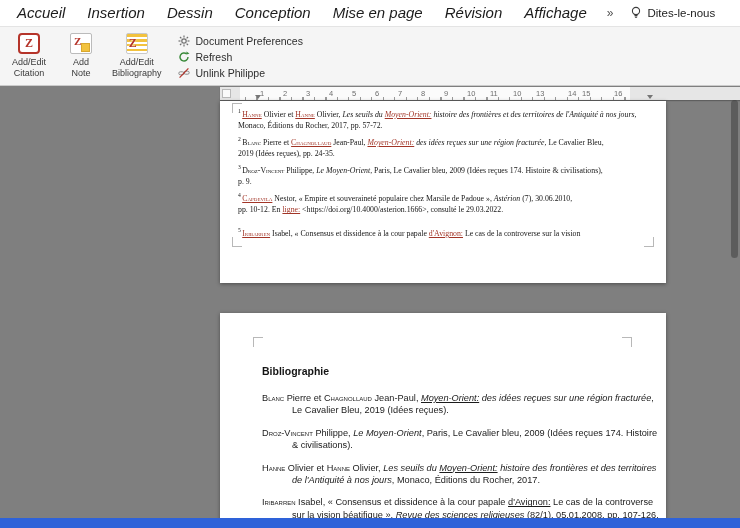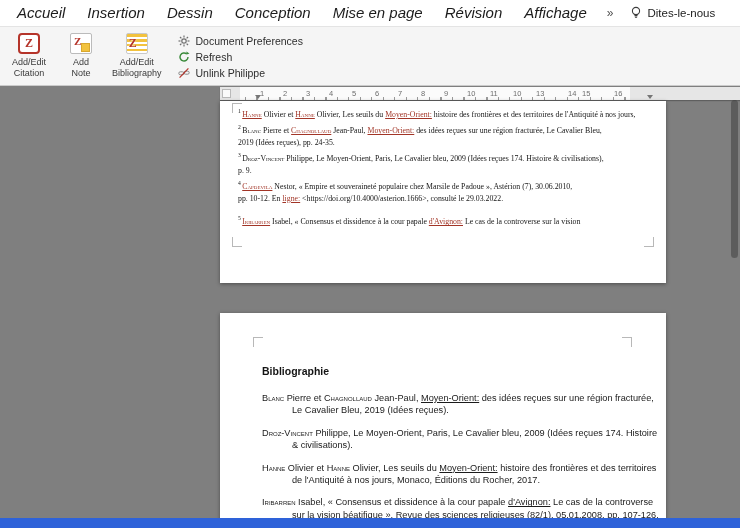--- a/index.html
+++ b/index.html
@@ -61,21 +61,21 @@
   .cm.br{border-right-width:1px;border-bottom-width:1px;}
 
   
   .fnblock{position:absolute;left:18px;top:5px;width:412px;font-family:"Liberation Serif",serif;
            font-size:7.8px;color:#151515;}
   .fn{margin-bottom:2px;}
   .fn:last-child{margin-top:9px;}
   .fl{line-height:11.7px;white-space:nowrap;}
   .sup{vertical-align:super;font-size:5.6px;}
   .sc{font-variant:small-caps;}
-  .i{}
+  .i{font-style:italic;}
   .u{text-decoration:underline;}
   .r{color:#a23527;}
 
   
   .bib-heading{position:absolute;left:42px;top:52px;font-size:10.5px;font-weight:bold;color:#141414;}
   .bib{position:absolute;left:42px;top:79px;width:398px;font-size:9.2px;color:#1b1b1b;line-height:12.4px;}
   .entry{padding-left:30px;text-indent:-30px;margin-bottom:10px;}
 
   .scroll-thumb{position:absolute;right:2px;top:14px;width:7px;height:158px;border-radius:4px;
                 background:rgba(45,45,45,.42);}
@@ -192,20 +192,21 @@
       <div class="im" style="left:427px;"></div>
     </div>
 
     <div class="page page1">
       <div class="cm tl" style="left:12px;top:2px;"></div>
       <div class="cm bl" style="left:12px;top:136px;"></div>
       <div class="cm br" style="left:424px;top:136px;"></div>
       <div class="fnblock" id="footnotes">
           <div class="fn">
             <div class="fl"><span class="sup">1 </span><span class="sc u r">Hanne</span><span> Olivier et </span><span class="sc u r">Hanne</span><span> Olivier, </span><span class="i">Les seuils du </span><span class="i u r">Moyen-Orient:</span><span class="i"> histoire des frontières et des territoires de l'Antiquité à nos jours</span><span>,</span></div>
+            <div class="fl"><span>Monaco, Éditions du Rocher, 2017, pp. 57-72.</span></div>
           </div>
           <div class="fn">
             <div class="fl"><span class="sup">2 </span><span class="sc">Blanc</span><span> Pierre et </span><span class="sc u r">Chagnollaud</span><span> Jean-Paul, </span><span class="i u r">Moyen-Orient:</span><span class="i"> des idées reçues sur une région fracturée</span><span>, Le Cavalier Bleu,</span></div>
             <div class="fl"><span>2019 (Idées reçues), pp. 24-35.</span></div>
           </div>
           <div class="fn">
             <div class="fl"><span class="sup">3 </span><span class="sc">Droz-Vincent</span><span> Philippe, </span><span class="i">Le Moyen-Orient</span><span>, Paris, Le Cavalier bleu, 2009 (Idées reçues 174. Histoire &amp; civilisations),</span></div>
             <div class="fl"><span>p. 9.</span></div>
           </div>
           <div class="fn">

